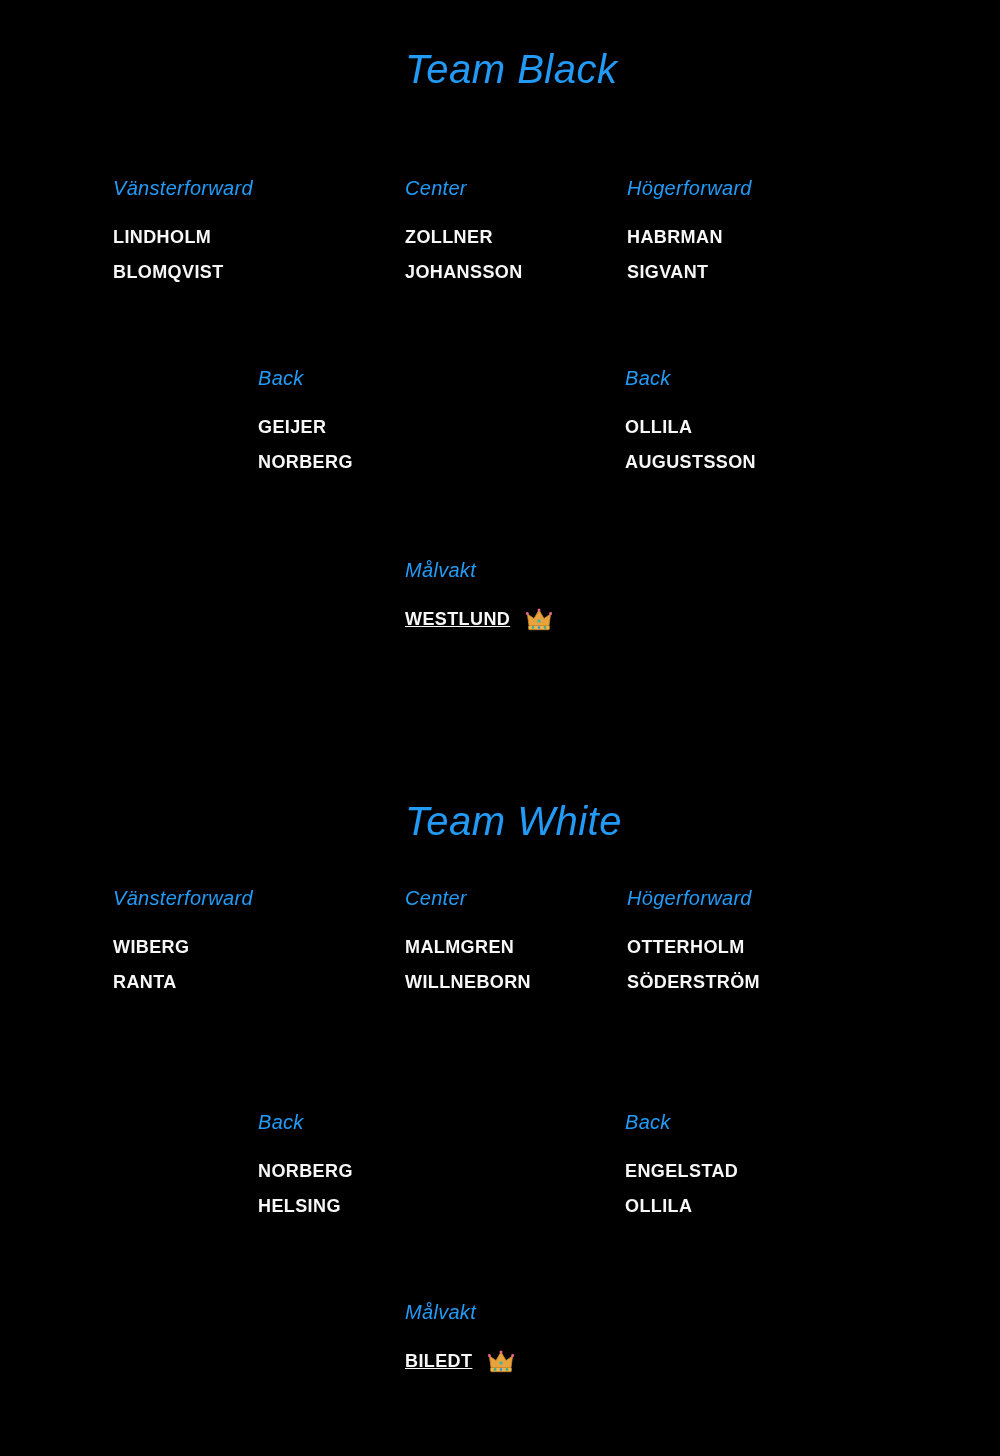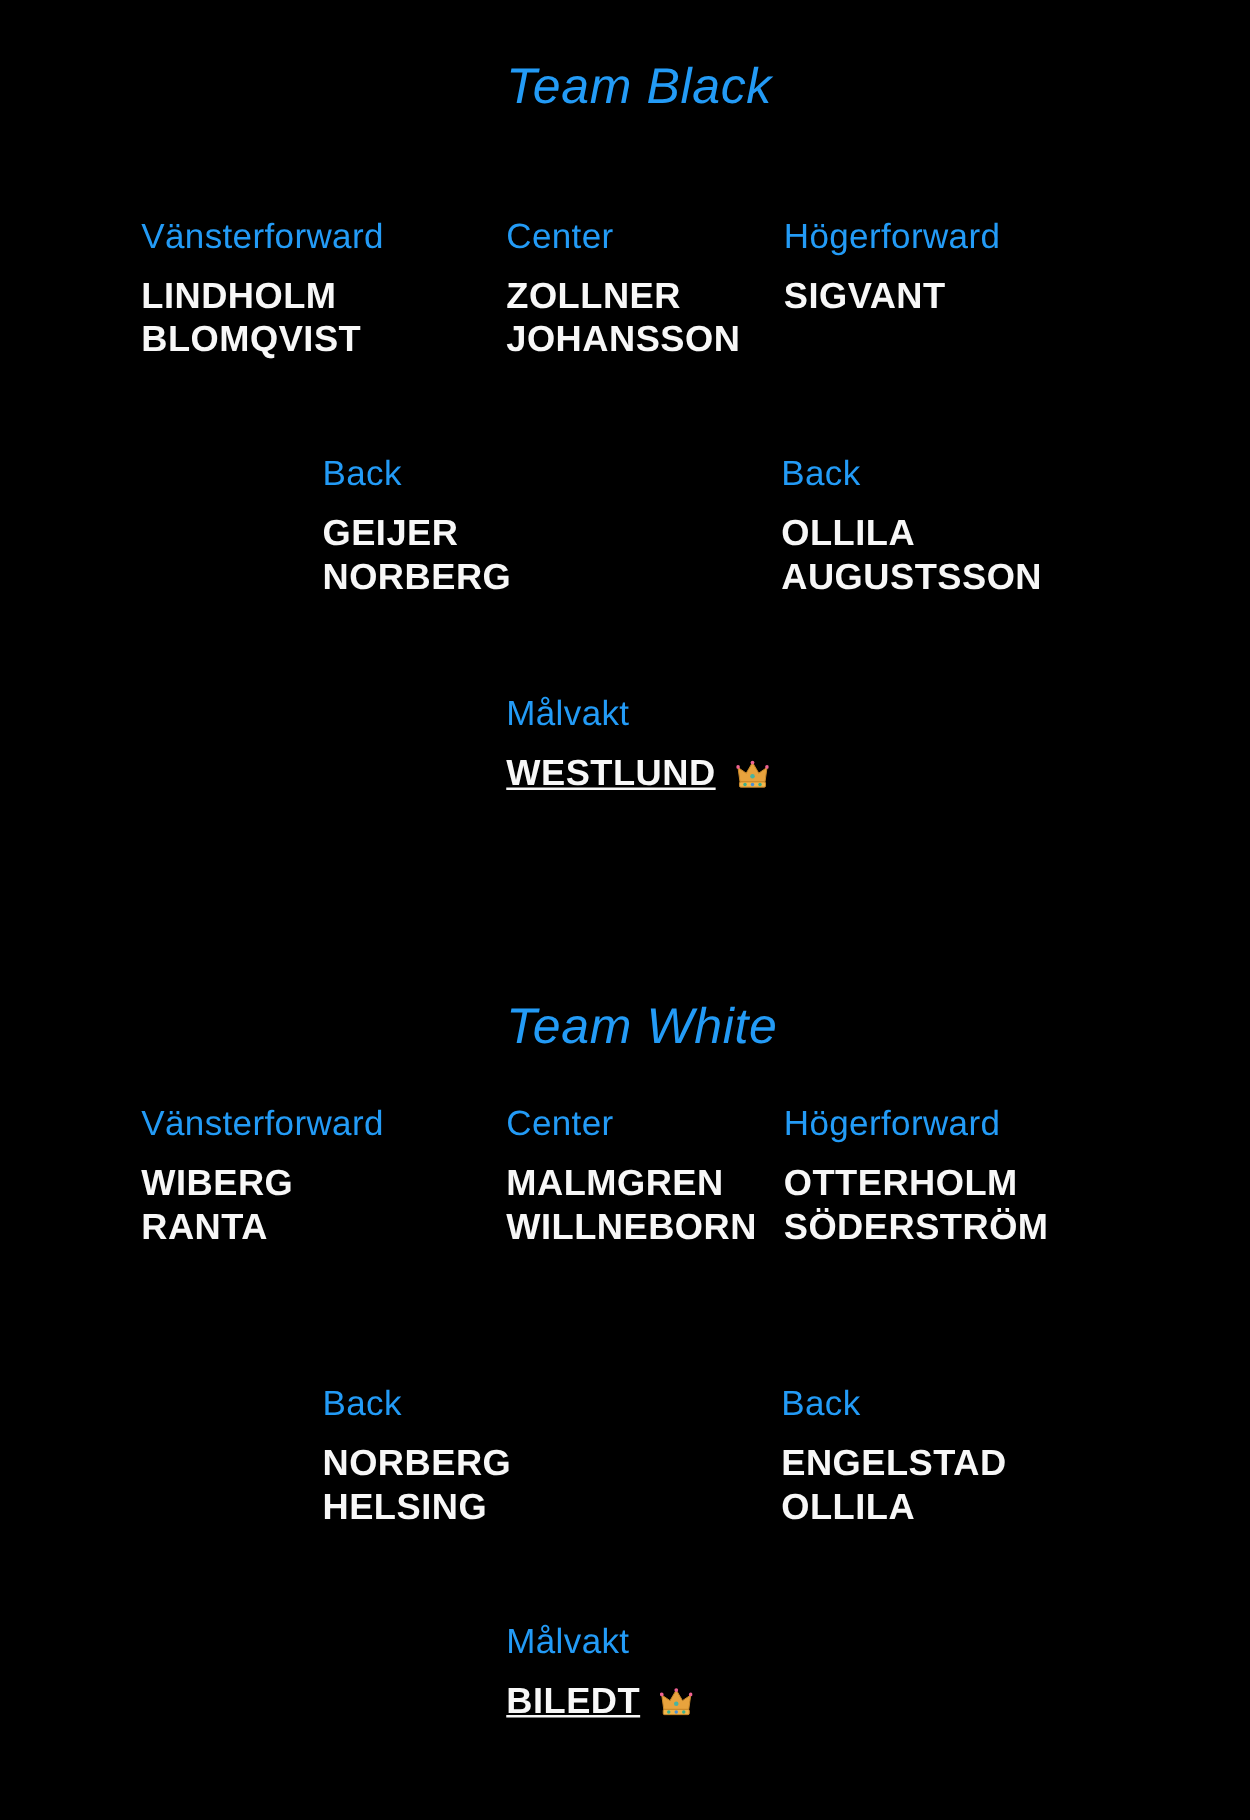--- a/index.html
+++ b/index.html
@@ -25,28 +25,29 @@
     color: #239bf6;
     white-space: nowrap;
     letter-spacing: 0.5px;
   }
   .pos {
     position: absolute;
     white-space: nowrap;
   }
   .pos .pos-label {
     margin: 0 0 13px 0;
-    font-size: 28px;
+    font-size: 20px;
     line-height: 37px;
+    font-style: italic;
     font-weight: 500;
     color: #239bf6;
     letter-spacing: 0.3px;
   }
   .player {
-    font-size: 29px;
+    font-size: 18px;
     line-height: 35px;
     font-weight: 700;
     color: #f7f7f7;
     letter-spacing: 0.4px;
   }
   .player.with-icon {
     display: inline-flex;
     align-items: center;
     text-decoration: underline;
   }
@@ -104,20 +105,21 @@
     </div>
 
     <div class="pos tb-fw2">
       <h2 class="pos-label">Center</h2>
       <div class="player">ZOLLNER</div>
       <div class="player">JOHANSSON</div>
     </div>
 
     <div class="pos tb-fw3">
       <h2 class="pos-label">Högerforward</h2>
+      <div class="player">HABRMAN</div>
       <div class="player">SIGVANT</div>
     </div>
 
     <div class="pos tb-b1">
       <h2 class="pos-label">Back</h2>
       <div class="player">GEIJER</div>
       <div class="player">NORBERG</div>
     </div>
 
     <div class="pos tb-b2">

